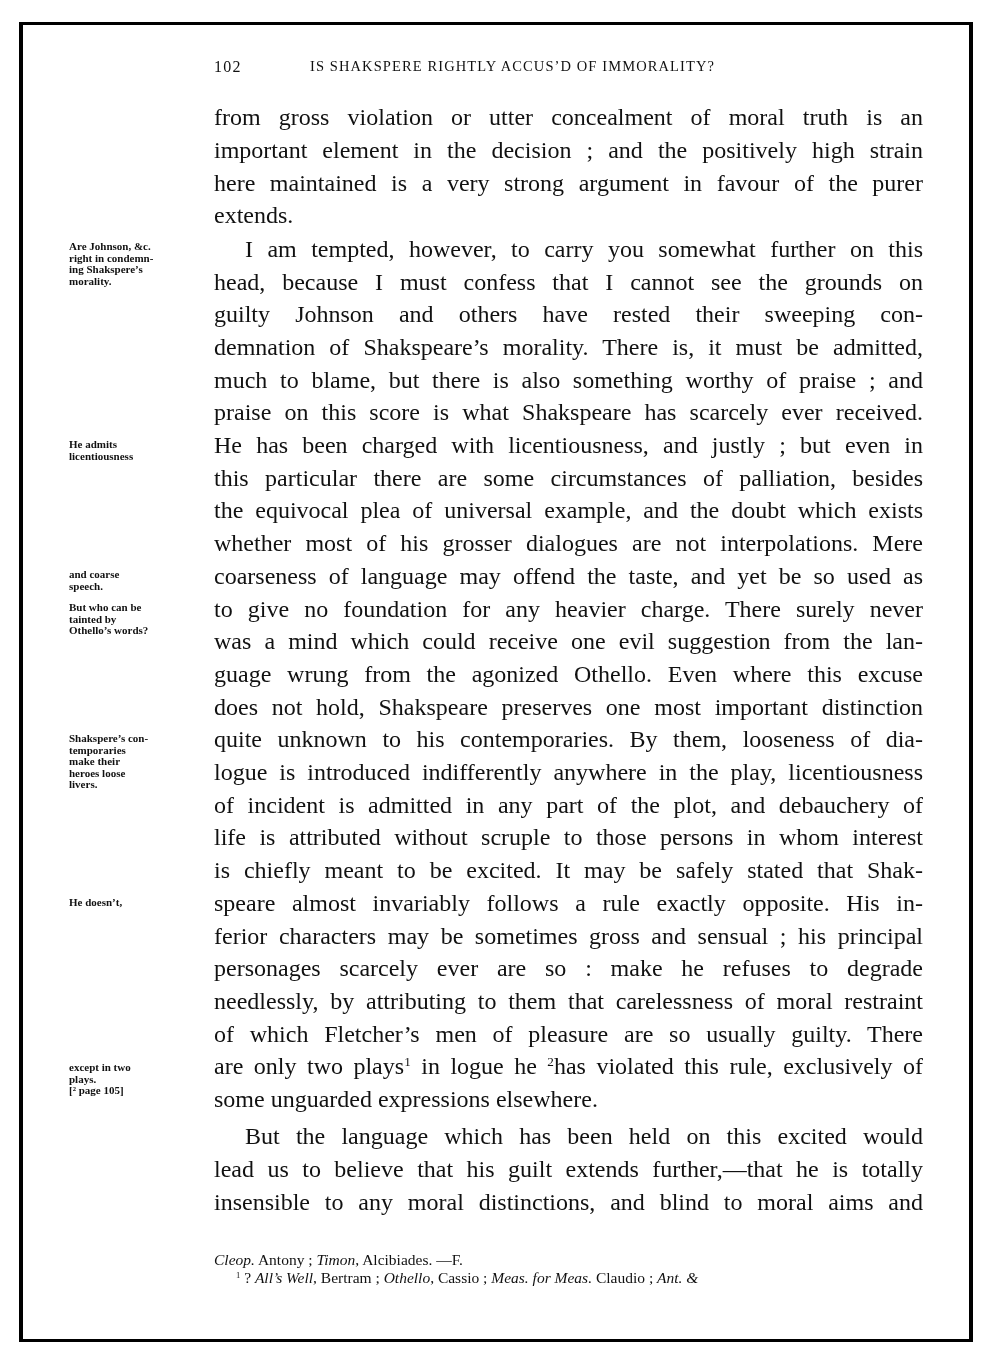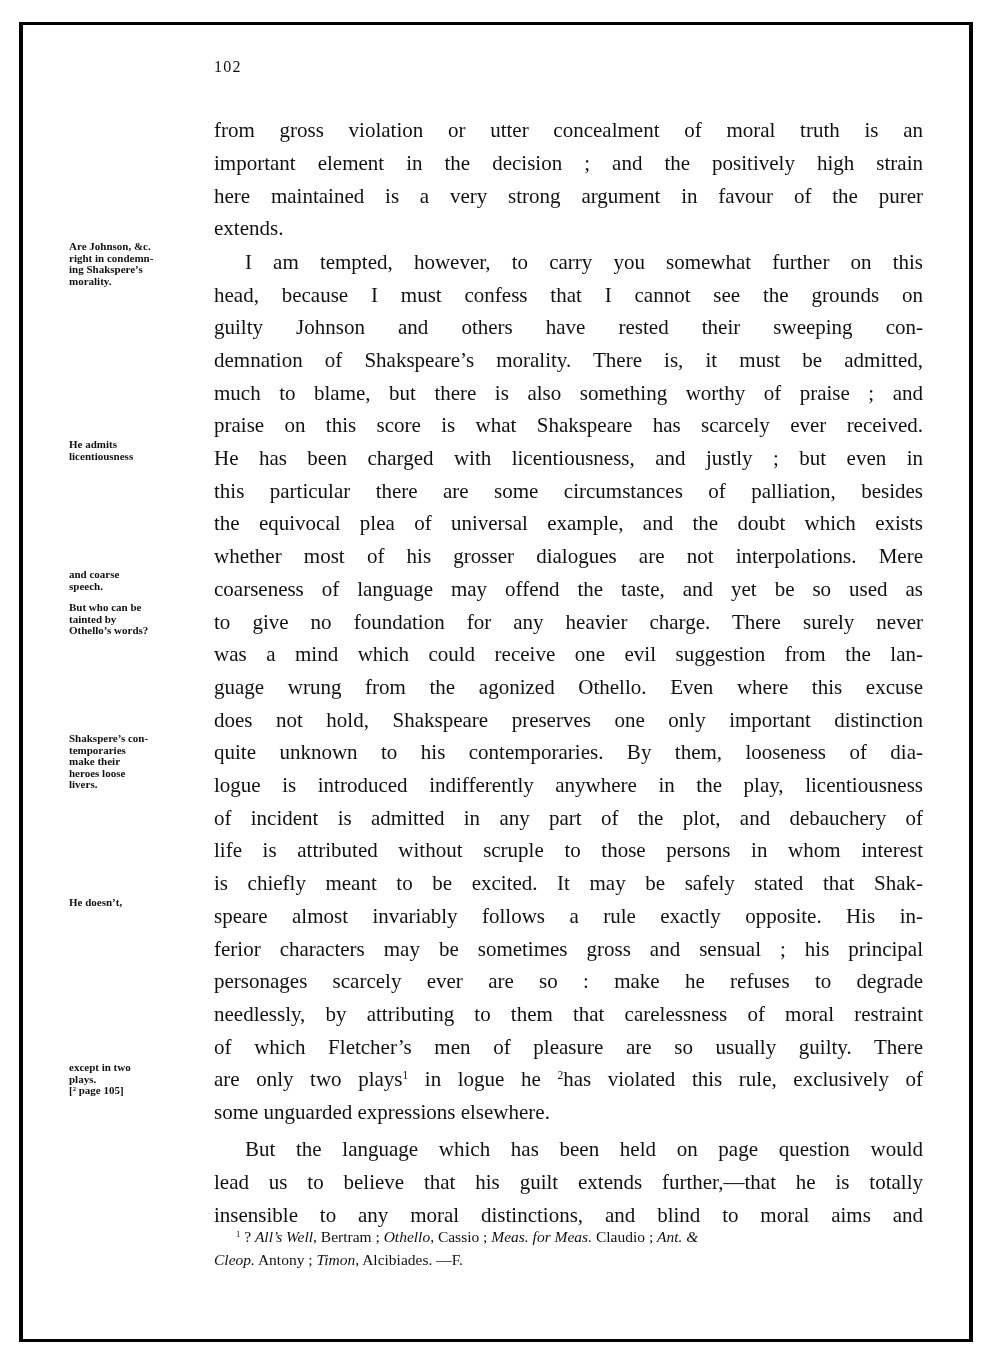--- a/index.html
+++ b/index.html
@@ -46,26 +46,25 @@
       left: 96px;
       top: 0;
       font-size: 14.5px;
       letter-spacing: 1.1px;
     }
     .body-line {
       position: absolute;
       left: 214px;
       width: 709px;
       height: 32px;
-      font-size: 21px;
+      font-size: 24px;
       line-height: 32px;
       white-space: nowrap;
       text-align: justify;
       text-align-last: justify;
-      margin-top: 13px;
     }
     .body-line.last {
       text-align-last: left;
     }
     .body-line.indent {
       padding-left: 31px;
     }
     .margin-note {
       position: absolute;
       left: 69px;
@@ -81,31 +80,33 @@
     .footnote-line {
       position: absolute;
       left: 214px;
       width: 709px;
       font-size: 15.5px;
       line-height: 22px;
       white-space: nowrap;
     }
     .footnote-line.first {
       padding-left: 22px;
+      margin-top: 41px;
     }
     .it { font-style: italic; }
     sup { font-size: 0.55em; vertical-align: 0.6em; line-height: 0; }
   </style>
 </head>
 <body>
 
 <div class="page-frame"></div>
 
 <div class="running-head">
   <span class="page-number">102</span>
+  <span class="running-title">IS SHAKSPERE RIGHTLY ACCUS’D OF IMMORALITY?</span>
 </div>
 
 <div class="body-line" style="top:101px">from gross violation or utter concealment of moral truth is an</div>
 <div class="body-line" style="top:134px">important element in the decision ; and the positively high strain</div>
 <div class="body-line" style="top:167px">here maintained is a very strong argument in favour of the purer</div>
 <div class="body-line last" style="top:199px">extends.</div>
 
 <div class="body-line indent" style="top:233px">I am tempted, however, to carry you somewhat further on this</div>
 <div class="body-line" style="top:266px">head, because I must confess that I cannot see the grounds on</div>
 <div class="body-line" style="top:298px">guilty Johnson and others have rested their sweeping con-</div>
@@ -113,35 +114,35 @@
 <div class="body-line" style="top:364px">much to blame, but there is also something worthy of praise ; and</div>
 <div class="body-line" style="top:396px">praise on this score is what Shakspeare has scarcely ever received.</div>
 <div class="body-line" style="top:429px">He has been charged with licentiousness, and justly ; but even in</div>
 <div class="body-line" style="top:462px">this particular there are some circumstances of palliation, besides</div>
 <div class="body-line" style="top:494px">the equivocal plea of universal example, and the doubt which exists</div>
 <div class="body-line" style="top:527px">whether most of his grosser dialogues are not interpolations.  Mere</div>
 <div class="body-line" style="top:560px">coarseness of language may offend the taste, and yet be so used as</div>
 <div class="body-line" style="top:593px">to give no foundation for any heavier charge.  There surely never</div>
 <div class="body-line" style="top:625px">was a mind which could receive one evil suggestion from the lan-</div>
 <div class="body-line" style="top:658px">guage wrung from the agonized Othello.  Even where this excuse</div>
-<div class="body-line" style="top:691px">does not hold, Shakspeare preserves one only important distinction</div>
+<div class="body-line" style="top:691px">does not hold, Shakspeare preserves one most important distinction</div>
 <div class="body-line" style="top:723px">quite unknown to his contemporaries.  By them, looseness of dia-</div>
 <div class="body-line" style="top:756px">logue is introduced indifferently anywhere in the play, licentiousness</div>
 <div class="body-line" style="top:789px">of incident is admitted in any part of the plot, and debauchery of</div>
 <div class="body-line" style="top:821px">life is attributed without scruple to those persons in whom interest</div>
 <div class="body-line" style="top:854px">is chiefly meant to be excited.  It may be safely stated that Shak-</div>
 <div class="body-line" style="top:887px">speare almost invariably follows a rule exactly opposite.  His in-</div>
 <div class="body-line" style="top:920px">ferior characters may be sometimes gross and sensual ; his principal</div>
 <div class="body-line" style="top:952px">personages scarcely ever are so : make he refuses to degrade</div>
 <div class="body-line" style="top:985px">needlessly, by attributing to them that carelessness of moral restraint</div>
 <div class="body-line" style="top:1018px">of which Fletcher’s men of pleasure are so usually guilty.  There</div>
 <div class="body-line" style="top:1050px"><span>are only two plays</span><sup>1</sup><span> in logue he </span><sup>2</sup><span>has violated this rule, exclusively of</span></div>
 <div class="body-line last" style="top:1083px">some unguarded expressions elsewhere.</div>
 
-<div class="body-line indent" style="top:1120px">But the language which has been held on page question would</div>
+<div class="body-line indent" style="top:1120px">But the language which has been held on this excited would</div>
 <div class="body-line" style="top:1153px">lead us to believe that his guilt extends further,—that he is totally</div>
 <div class="body-line" style="top:1186px">insensible to any moral distinctions, and blind to moral aims and</div>
 
 <div class="margin-note" style="top:241px">
   <span>Are Johnson, &amp;c.</span>
   <span>right in condemn-</span>
   <span>ing Shakspere’s</span>
   <span>morality.</span>
 </div>
 <div class="margin-note" style="top:439px">

